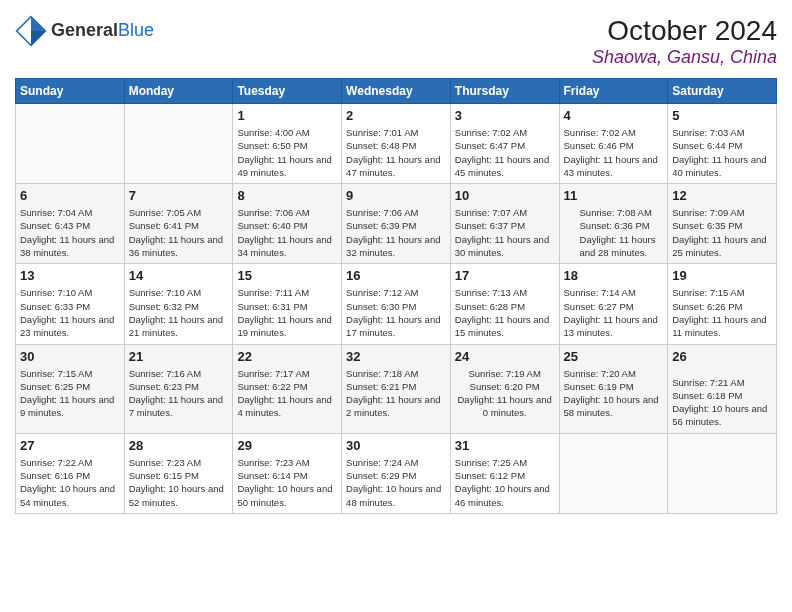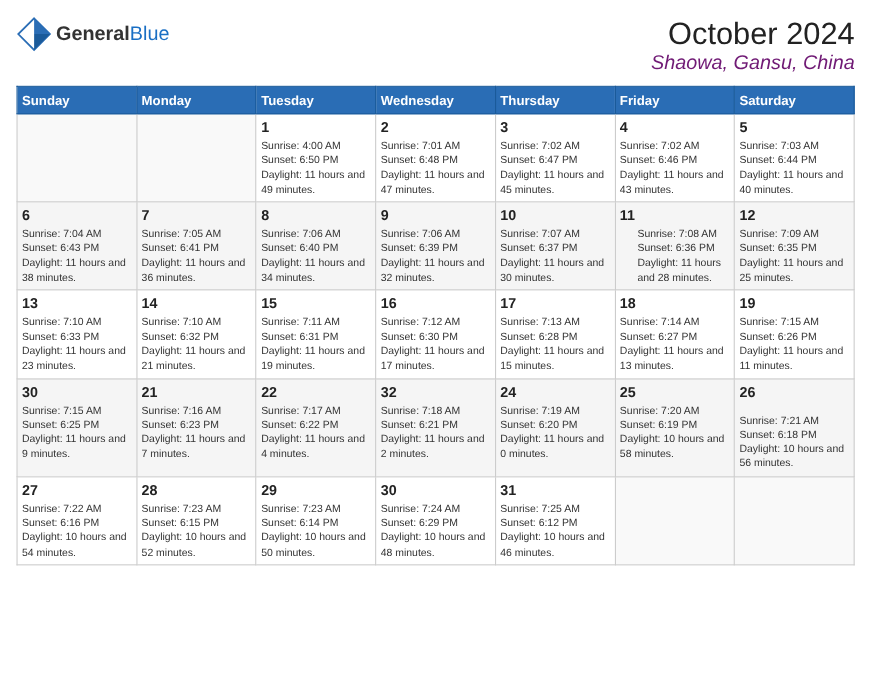--- a/index.html
+++ b/index.html
@@ -270,21 +270,21 @@
 Daylight: 11 hours and 4 minutes.</div>
         </td>
         <td>
           <div class="day-number">32</div>
           <div class="day-info" style="white-space: pre-line;">Sunrise: 7:18 AM
 Sunset: 6:21 PM
 Daylight: 11 hours and 2 minutes.</div>
         </td>
         <td>
           <div class="day-number">24</div>
-          <div class="day-info" style="white-space: pre-line;">Sunrise: 7:19 AM
+          <div class="day-info" style="white-space: pre-line; text-align: center;">Sunrise: 7:19 AM
 Sunset: 6:20 PM
 Daylight: 11 hours and 0 minutes.</div>
         </td>
         <td>
           <div class="day-number">25</div>
           <div class="day-info" style="white-space: pre-line;">Sunrise: 7:20 AM
 Sunset: 6:19 PM
 Daylight: 10 hours and 58 minutes.</div>
         </td>
         <td>

